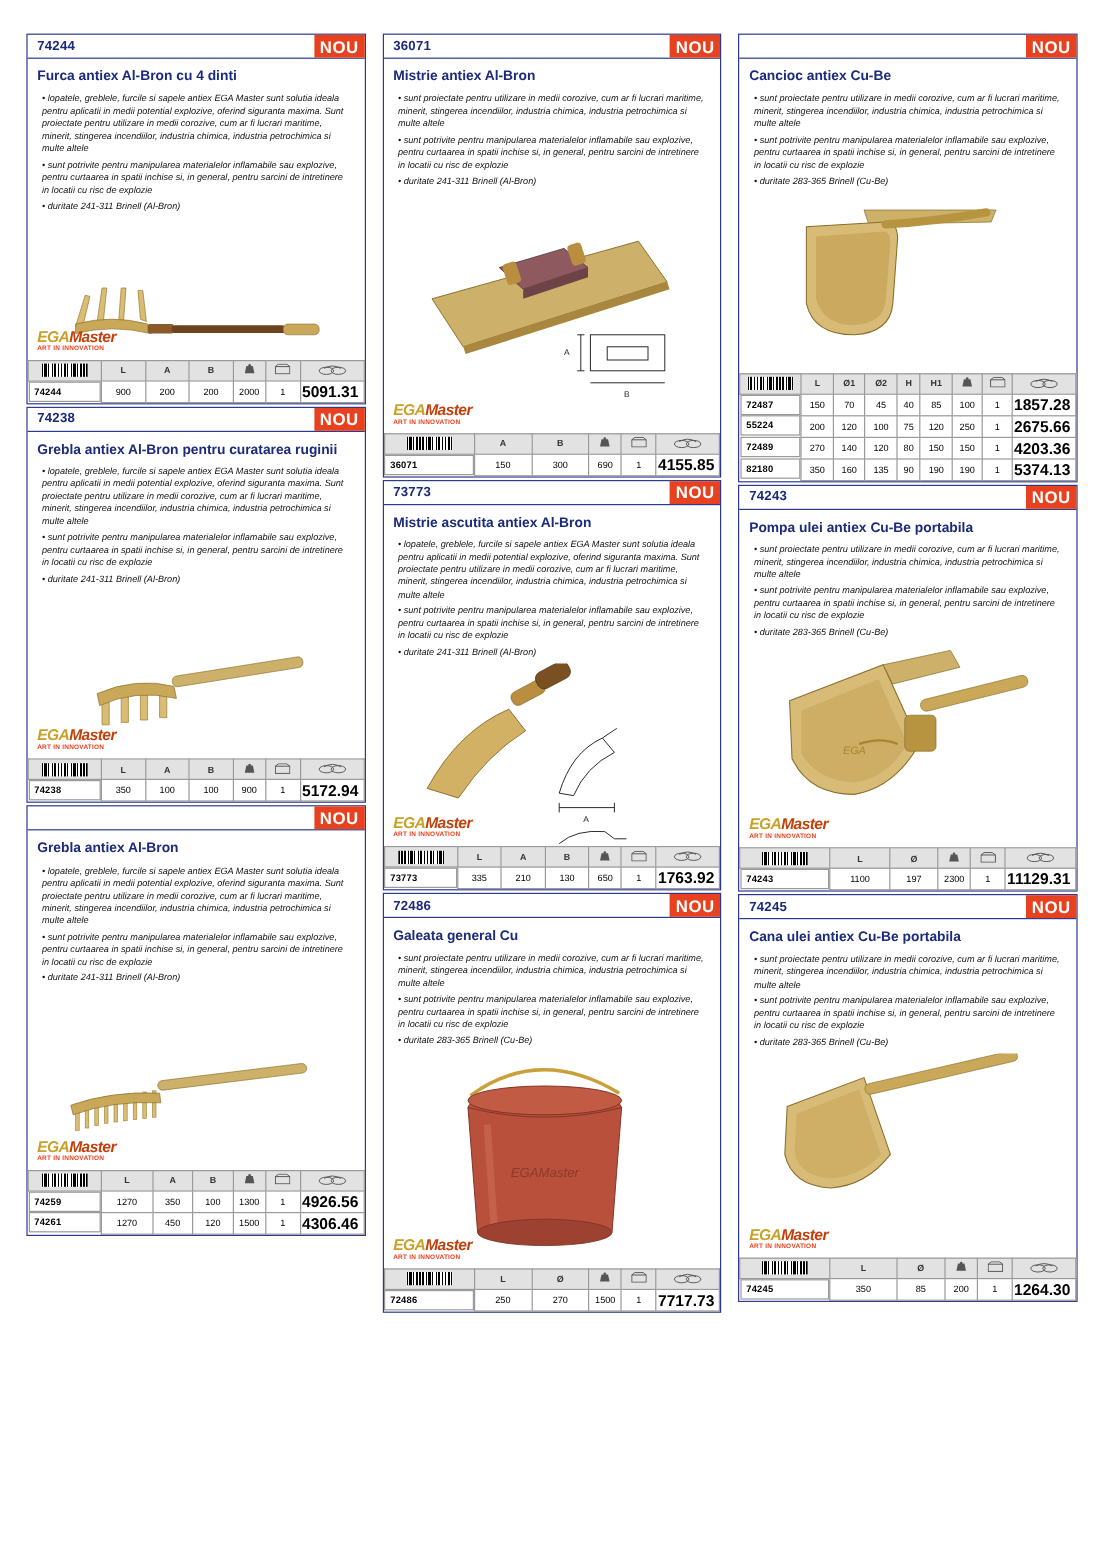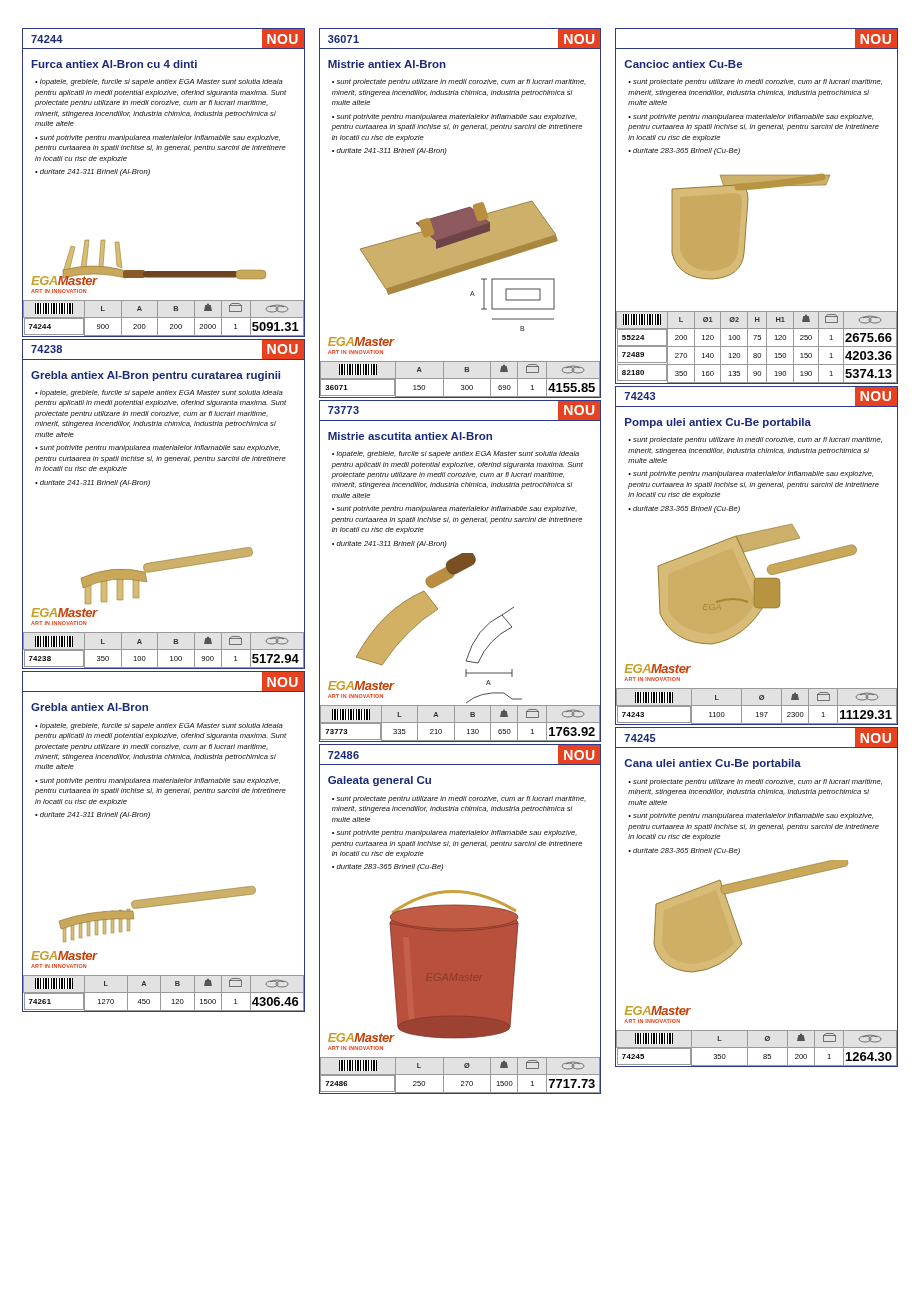--- a/index.html
+++ b/index.html
@@ -238,20 +238,29 @@
                     </svg></th>
                 <th style="width:44px"><svg width="26" height="10" viewBox="0 0 26 10">
                       <ellipse cx="8" cy="6" rx="6" ry="3" fill="none" stroke="#555" stroke-width=".8"></ellipse>
                       <ellipse cx="18" cy="6" rx="6" ry="3" fill="none" stroke="#555" stroke-width=".8"></ellipse>
                       <path d="M6 4 Q13 0 20 4" fill="none" stroke="#555" stroke-width=".8"></path>
                     </svg></th>
               </tr>
             </thead>
             <tbody>
               <tr>
+                <td class="code">74259</td>
+                <td>1270</td>
+                <td>350</td>
+                <td>100</td>
+                <td>1300</td>
+                <td>1</td>
+                <td class="price">4926.56</td>
+              </tr>
+              <tr>
                 <td class="code">74261</td>
                 <td>1270</td>
                 <td>450</td>
                 <td>120</td>
                 <td>1500</td>
                 <td>1</td>
                 <td class="price">4306.46</td>
               </tr>
             </tbody>
           </table>
@@ -532,20 +541,31 @@
                     </svg></th>
                 <th style="width:44px"><svg width="26" height="10" viewBox="0 0 26 10">
                       <ellipse cx="8" cy="6" rx="6" ry="3" fill="none" stroke="#555" stroke-width=".8"></ellipse>
                       <ellipse cx="18" cy="6" rx="6" ry="3" fill="none" stroke="#555" stroke-width=".8"></ellipse>
                       <path d="M6 4 Q13 0 20 4" fill="none" stroke="#555" stroke-width=".8"></path>
                     </svg></th>
               </tr>
             </thead>
             <tbody>
               <tr>
+                <td class="code">72487</td>
+                <td>150</td>
+                <td>70</td>
+                <td>45</td>
+                <td>40</td>
+                <td>85</td>
+                <td>100</td>
+                <td>1</td>
+                <td class="price">1857.28</td>
+              </tr>
+              <tr>
                 <td class="code">55224</td>
                 <td>200</td>
                 <td>120</td>
                 <td>100</td>
                 <td>75</td>
                 <td>120</td>
                 <td>250</td>
                 <td>1</td>
                 <td class="price">2675.66</td>
               </tr>

